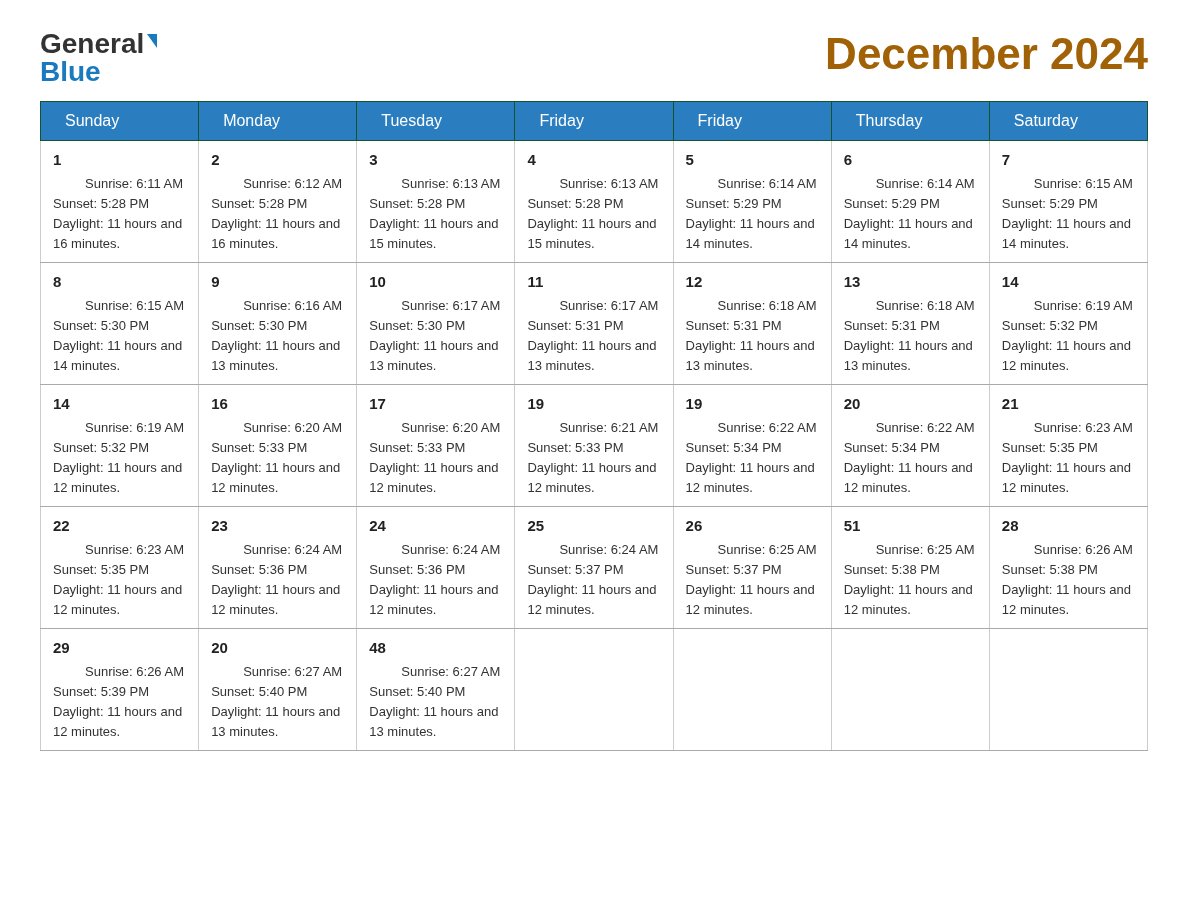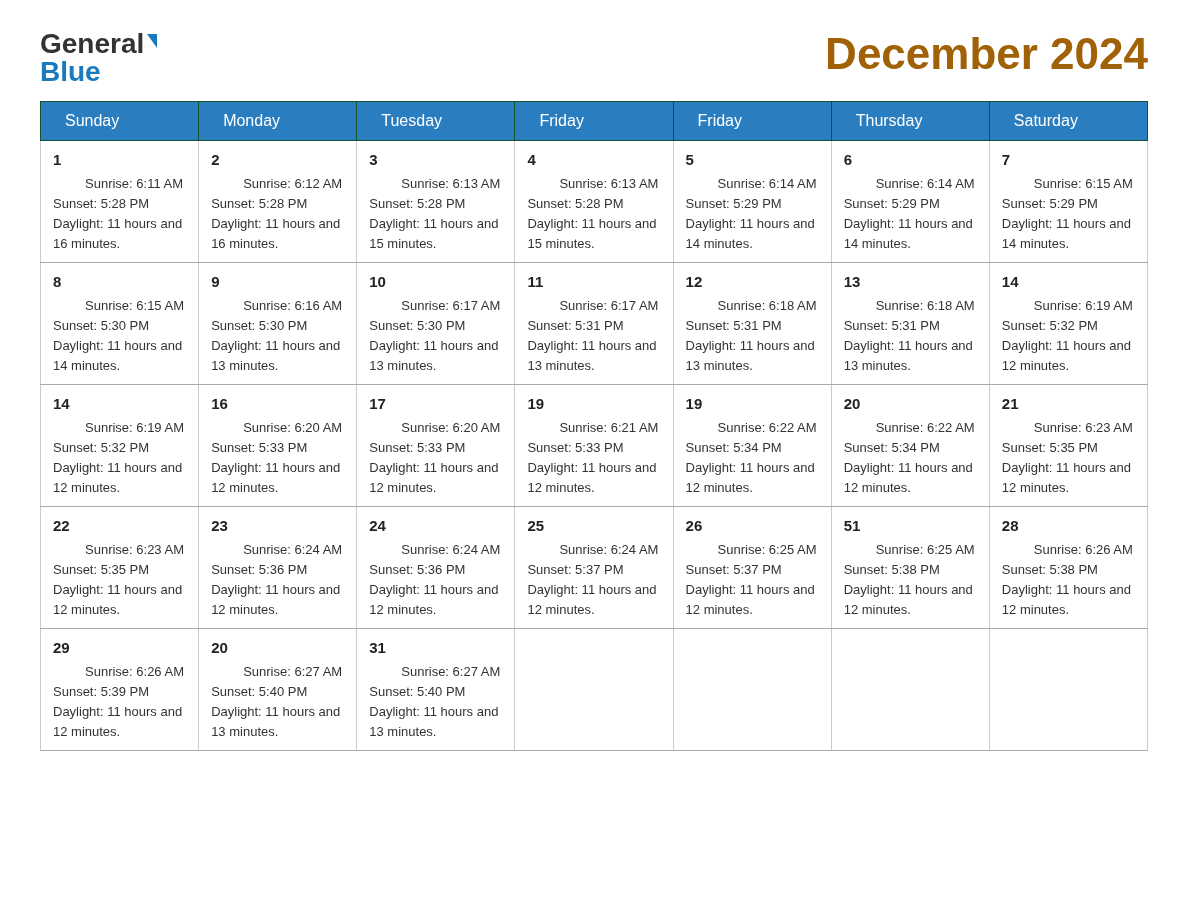--- a/index.html
+++ b/index.html
@@ -167,20 +167,20 @@
         <td><span class="day-number">23</span><span class="day-info">Sunrise: 6:24 AM<br>Sunset: 5:36 PM<br>Daylight: 11 hours and 12 minutes.</span></td>
         <td><span class="day-number">24</span><span class="day-info">Sunrise: 6:24 AM<br>Sunset: 5:36 PM<br>Daylight: 11 hours and 12 minutes.</span></td>
         <td><span class="day-number">25</span><span class="day-info">Sunrise: 6:24 AM<br>Sunset: 5:37 PM<br>Daylight: 11 hours and 12 minutes.</span></td>
         <td><span class="day-number">26</span><span class="day-info">Sunrise: 6:25 AM<br>Sunset: 5:37 PM<br>Daylight: 11 hours and 12 minutes.</span></td>
         <td><span class="day-number">51</span><span class="day-info">Sunrise: 6:25 AM<br>Sunset: 5:38 PM<br>Daylight: 11 hours and 12 minutes.</span></td>
         <td><span class="day-number">28</span><span class="day-info">Sunrise: 6:26 AM<br>Sunset: 5:38 PM<br>Daylight: 11 hours and 12 minutes.</span></td>
       </tr>
       <tr>
         <td><span class="day-number">29</span><span class="day-info">Sunrise: 6:26 AM<br>Sunset: 5:39 PM<br>Daylight: 11 hours and 12 minutes.</span></td>
         <td><span class="day-number">20</span><span class="day-info">Sunrise: 6:27 AM<br>Sunset: 5:40 PM<br>Daylight: 11 hours and 13 minutes.</span></td>
-        <td><span class="day-number">31</span><span class="day-info">Sunrise: 6:27 AM<br>Sunset: 5:40 PM<br>Daylight: 11 hours and 13 minutes.</span></td>
+        <td><span class="day-number">48</span><span class="day-info">Sunrise: 6:27 AM<br>Sunset: 5:40 PM<br>Daylight: 11 hours and 13 minutes.</span></td>
         <td class="empty-cell"></td>
         <td class="empty-cell"></td>
         <td class="empty-cell"></td>
         <td class="empty-cell"></td>
       </tr>
     </tbody>
 </table>
 
 </body></html>

